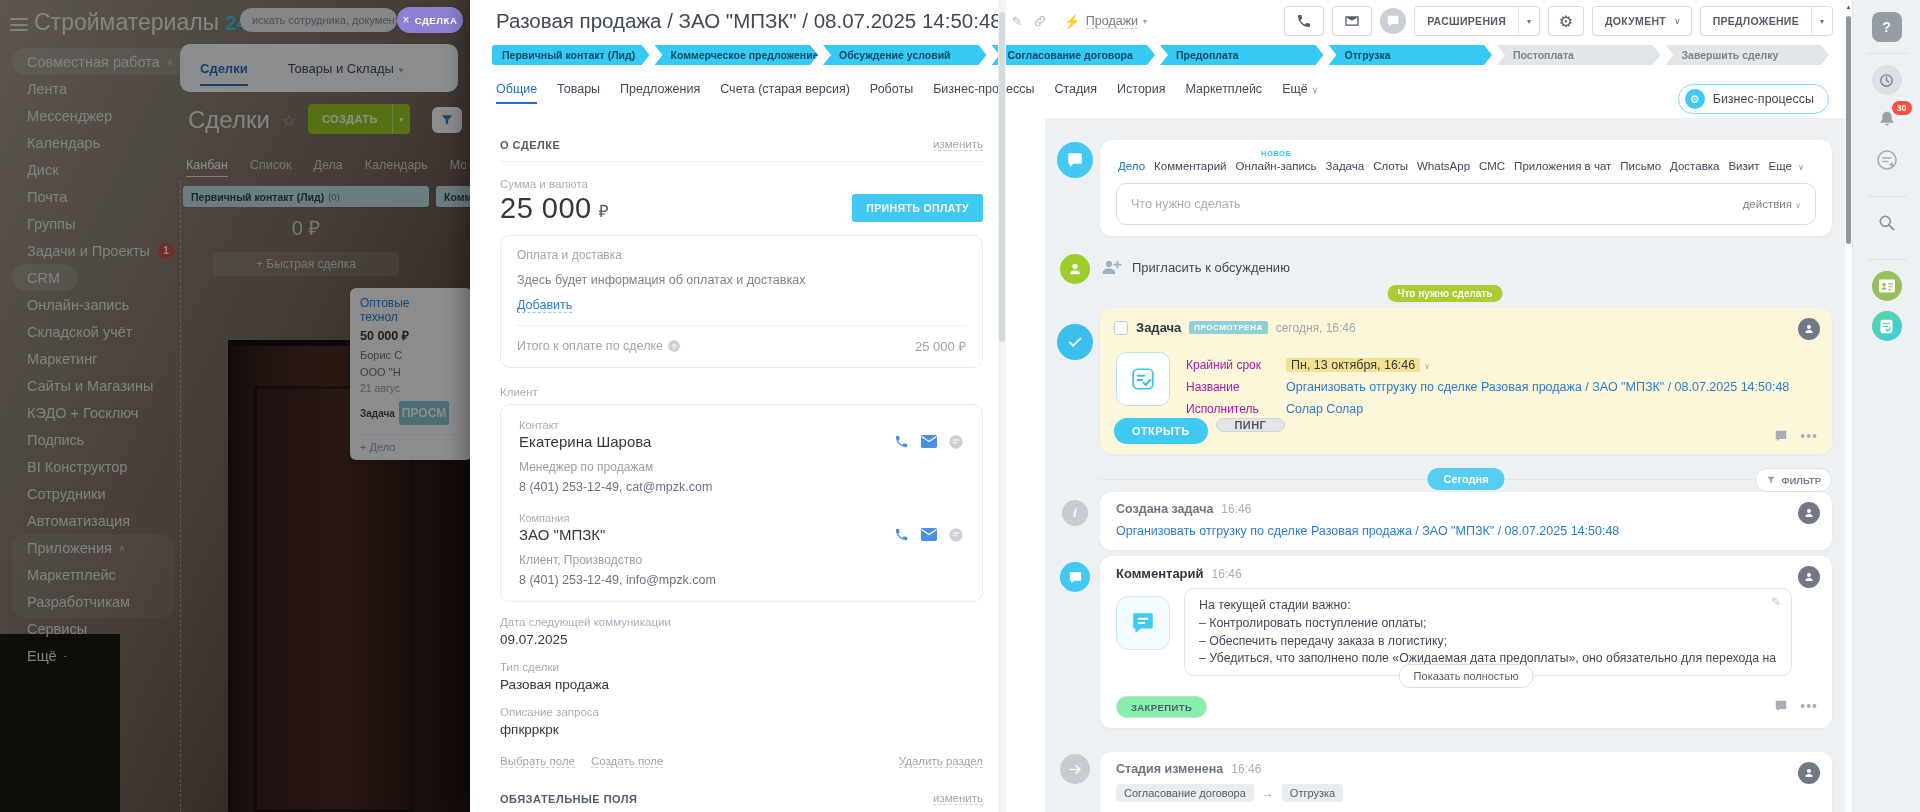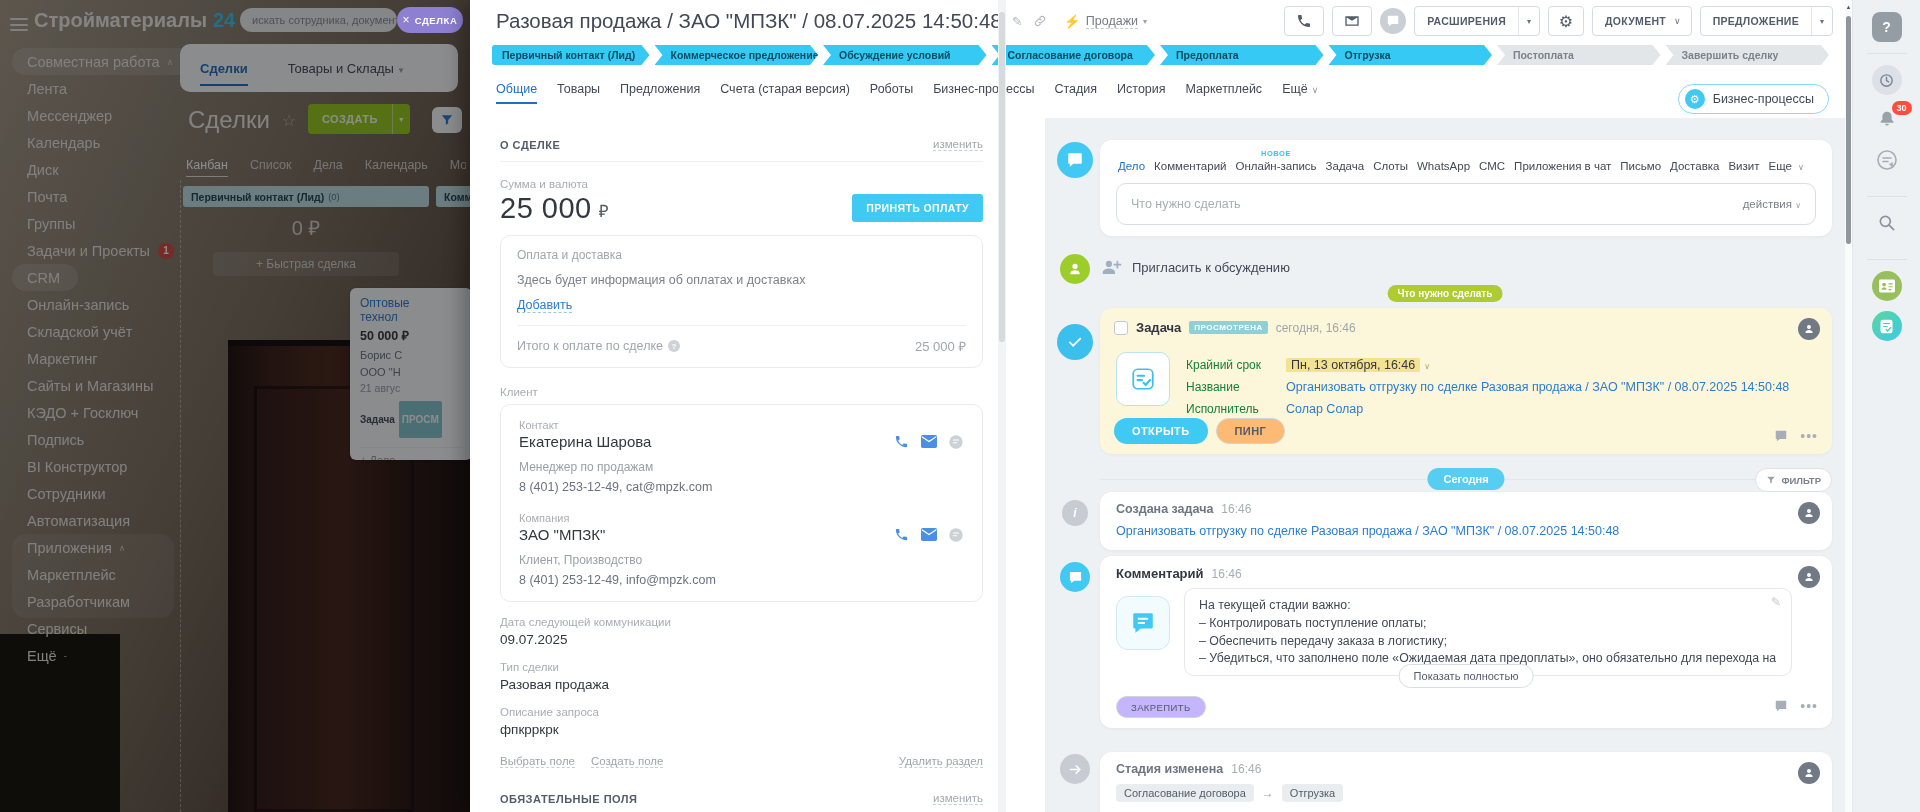--- a/index.html
+++ b/index.html
@@ -19,21 +19,21 @@
   #base .door:before { content:""; position:absolute; left:26px; top:40px; right:70px; bottom:0;
      border:3px solid rgba(0,0,0,.45); background:linear-gradient(90deg,#311711,#452215 55%,#27120c); }
   #base .darkcorner { position:absolute; left:0; top:634px; width:120px; height:178px; background:#151007; }
   #dim { position:absolute; left:0; top:0; width:484px; height:812px;
          background:rgba(9,10,14,.47); z-index:2; }
 
   
   .burger { left:10px; top:18px; width:18px; height:13px; display:flex; flex-direction:column; justify-content:space-between; }
   .burger i { display:block; height:2px; background:#ece8e1; border-radius:1px; }
   .brand { left:34px; top:9px; display:flex; align-items:baseline; gap:6px; white-space:nowrap; }
-  .brand .bn { font-size:20px; font-weight:bold; color:#f3efe8;text-align:center; }
+  .brand .bn { font-size:23px; font-weight:normal; color:#f3efe8;text-align:center; }
   .brand .bs { font-size:20px; font-weight:bold; color:#3bc8f1; }
   .brand .bt { font-size:12px; color:#cfcac3; padding-left:2px; }
   .gsearch { left:240px; top:8px; width:157px; height:24px; border-radius:13px;
      background:rgba(250,250,250,.95); display:flex; align-items:center; padding:0 12px; overflow:hidden; }
   .gsearch span { font-size:11px; color:#8a8f96; white-space:nowrap; }
 
   
   .side { left:12px; top:48px; width:172px; z-index:1; }
   .side .item { height:27px; display:flex; align-items:center; padding:0 15px;
      font-size:14.5px; color:#ece8e1; white-space:nowrap; cursor:pointer; }
@@ -67,21 +67,21 @@
      display:flex; align-items:center; justify-content:center; font-size:12px; color:#d9d5cf; }
   .dashline { left:180px; top:180px; bottom:0; width:0; border-left:1px dashed rgba(255,255,255,.38); }
   .minicard { left:350px; top:288px; width:122px; height:172px; background:#fff; border-radius:6px;
      padding:8px 10px; overflow:hidden; box-shadow:0 1px 3px rgba(0,0,0,.2); }
   .minicard .l1 { font-size:12px; color:#2b7cd3; white-space:nowrap; }
   .minicard .sm { font-size:12.5px; font-weight:bold; color:#333; margin-top:3px; white-space:nowrap; }
   .minicard .pp { font-size:11px; color:#6b7280; margin-top:5px; white-space:nowrap; }
   .minicard .dt { font-size:10.5px; color:#9aa0a8; margin-top:4px; white-space:nowrap; }
   .minicard .chiprow { margin-top:7px; display:flex; align-items:center; gap:4px; }
   .minicard .chiprow .cz { font-size:10px; font-weight:bold; color:#424956; }
-  .minicard .chiprow .ct { font-size:10px; font-weight:bold; color:#fff; background:#87c7cf; border-radius:2px; padding:13px 3px; }
+  .minicard .chiprow .ct { font-size:12px; font-weight:bold; color:#fff; background:#87c7cf; border-radius:2px; padding:5px 3px; }
   .minicard .addd { font-size:11px; color:#9aa0a8; margin-top:9px; border-top:1px solid #f0f2f4; padding-top:6px; }
 
   .closepill { left:397px; top:7px; width:66px; height:26px; border-radius:14px; background:#8d80d2; z-index:3;
      display:flex; align-items:center; justify-content:center; gap:5px; cursor:pointer; }
   .closepill .x { color:#fff; font-size:12px; line-height:1; }
   .closepill .t { color:#fff; font-size:9.5px; font-weight:bold; letter-spacing:.6px; }
 
   
   #slider { position:absolute; left:470px; top:0; width:1375px; height:812px; background:#fff; z-index:5;
      box-shadow:-8px 0 18px rgba(0,0,0,.28); }
@@ -192,29 +192,29 @@
   #taskcard { top:190px; height:146px; background:#fcf7da; }
   .thead { display:flex; align-items:center; gap:8px; padding:12px 16px 0 14px; }
   .chk { width:14px; height:14px; border:1px solid #c3c9cf; border-radius:3px; background:#fff; cursor:pointer; }
   .ttype { font-size:13px; font-weight:bold; color:#333840; }
   .viewed { font-size:8px; font-weight:bold; color:#fff; background:#8fd0d6; border-radius:2px; padding:2px 5px; letter-spacing:.5px; }
   .ttime { font-size:12px; color:#a0a6ad; }
   .taskicon { position:absolute; left:16px; top:44px; width:54px; height:54px; background:#fff;
      border:1px solid #b9e3f2; border-radius:10px; display:flex; align-items:center; justify-content:center; }
   .trows { position:absolute; left:86px; top:46px; right:30px; }
   .trow { display:flex; align-items:center; height:22px; }
-  .trl { width:100px; flex:none; font-size:12px; color:#15803d; }
+  .trl { width:100px; flex:none; font-size:12px; color:#a21caf; }
   .trv { font-size:12.5px; color:#333840; white-space:nowrap; overflow:hidden; text-overflow:ellipsis; }
   .hl { background:#f3e292; padding:1px 5px; border-radius:3px; cursor:pointer; }
   .hlchev { font-size:8px; color:#b3a662; margin-left:4px; }
   .tlink { color:#2b7cd3; cursor:pointer; white-space:nowrap; overflow:hidden; text-overflow:ellipsis; max-width:600px; }
   .tfoot { position:absolute; left:14px; bottom:10px; display:flex; gap:8px; }
   .openbtn { height:26px; background:#3fc9f3; color:#fff; border:none; border-radius:15px; font-size:11px;
      font-weight:bold; padding:0 18px; letter-spacing:.4px; font-family:"Liberation Sans",sans-serif; cursor:pointer; }
-  .pingbtn { height:26px; background:#fdba74; color:#535c69; border:1px solid #cfd5d9; border-radius:15px; font-size:11px;
+  .pingbtn { height:14px; background:#e5e5e5; color:#535c69; border:1px solid #cfd5d9; border-radius:15px; font-size:11px;
      font-weight:bold; padding:0 18px; letter-spacing:.4px; font-family:"Liberation Sans",sans-serif; cursor:pointer; }
   .cardtools { position:absolute; right:14px; bottom:10px; display:flex; gap:12px; align-items:center; color:#a8aeb5; }
   .dots { font-size:14px; color:#a8aeb5; letter-spacing:1px; cursor:pointer; }
 
   .todaywrap { position:absolute; left:55px; right:13px; top:350px; height:24px; }
   .todayline { position:absolute; left:0; right:0; top:11px; height:1px; background:#e2e7ea; }
   .todaypill { position:absolute; left:50%; transform:translateX(-50%); top:0; height:22px; background:#55cef2;
      color:#fff; font-size:11px; font-weight:bold; border-radius:12px; padding:0 16px; display:flex; align-items:center; }
   .filterbtn { position:absolute; right:0; top:0; height:24px; background:#fff; border:1px solid #dde2e6; border-radius:12px;
      padding:0 10px; display:flex; align-items:center; gap:5px; font-size:9.5px; font-weight:bold; color:#7b828b; cursor:pointer; }
@@ -228,22 +228,22 @@
   #commentcard { top:438px; height:172px; }
   .cmicon { position:absolute; left:16px; top:40px; width:54px; height:54px; background:#f2fbfe;
      border:1px solid #cfeaf5; border-radius:12px; display:flex; align-items:center; justify-content:center; }
   .msgbox { position:absolute; left:84px; right:40px; top:32px; height:88px; border:1px solid #e4e8eb; border-radius:10px;
      padding:8px 14px; overflow:hidden; }
   .msgline { font-size:12.3px; color:#424956; line-height:1.45; white-space:nowrap; overflow:hidden; }
   .editpencil { position:absolute; right:10px; top:6px; color:#c3c8cd; font-size:12px; cursor:pointer; }
   .showfull { position:absolute; left:50%; transform:translateX(-50%); top:108px; height:24px; background:#fff;
      border:1px solid #d9dee2; border-radius:13px; font-size:11px; color:#535c69; padding:0 14px;
      font-family:"Liberation Sans",sans-serif; cursor:pointer; }
-  .pinbtn { position:absolute; left:16px; top:140px; height:22px; background:#c4b5fd; border:1px solid #cfd5d9;
-     border-radius:12px; font-size:9.5px; font-weight:normal; color:#535c69; padding:0 14px; letter-spacing:.4px;
+  .pinbtn { position:absolute; left:16px; top:140px; height:22px; background:#86efac; border:1px solid #cfd5d9;
+     border-radius:12px; font-size:9.5px; font-weight:bold; color:#535c69; padding:0 14px; letter-spacing:.4px;
      font-family:"Liberation Sans",sans-serif; cursor:pointer; }
   .cmtools { position:absolute; right:14px; top:142px; display:flex; gap:12px; align-items:center; color:#a8aeb5; }
 
   #stagecard { top:634px; height:80px; }
   .chiprow2 { display:flex; align-items:center; gap:8px; margin:8px 16px 0 16px; }
   .schip { background:#e9edf0; border-radius:4px; padding:3px 8px; font-size:11px; color:#535c69; white-space:nowrap; }
   .arr { color:#9aa0a8; font-size:12px; }
 
   
   #pagescroll { position:absolute; left:1845px; top:0; width:7px; height:812px; background:#fafbfb; z-index:6; }

